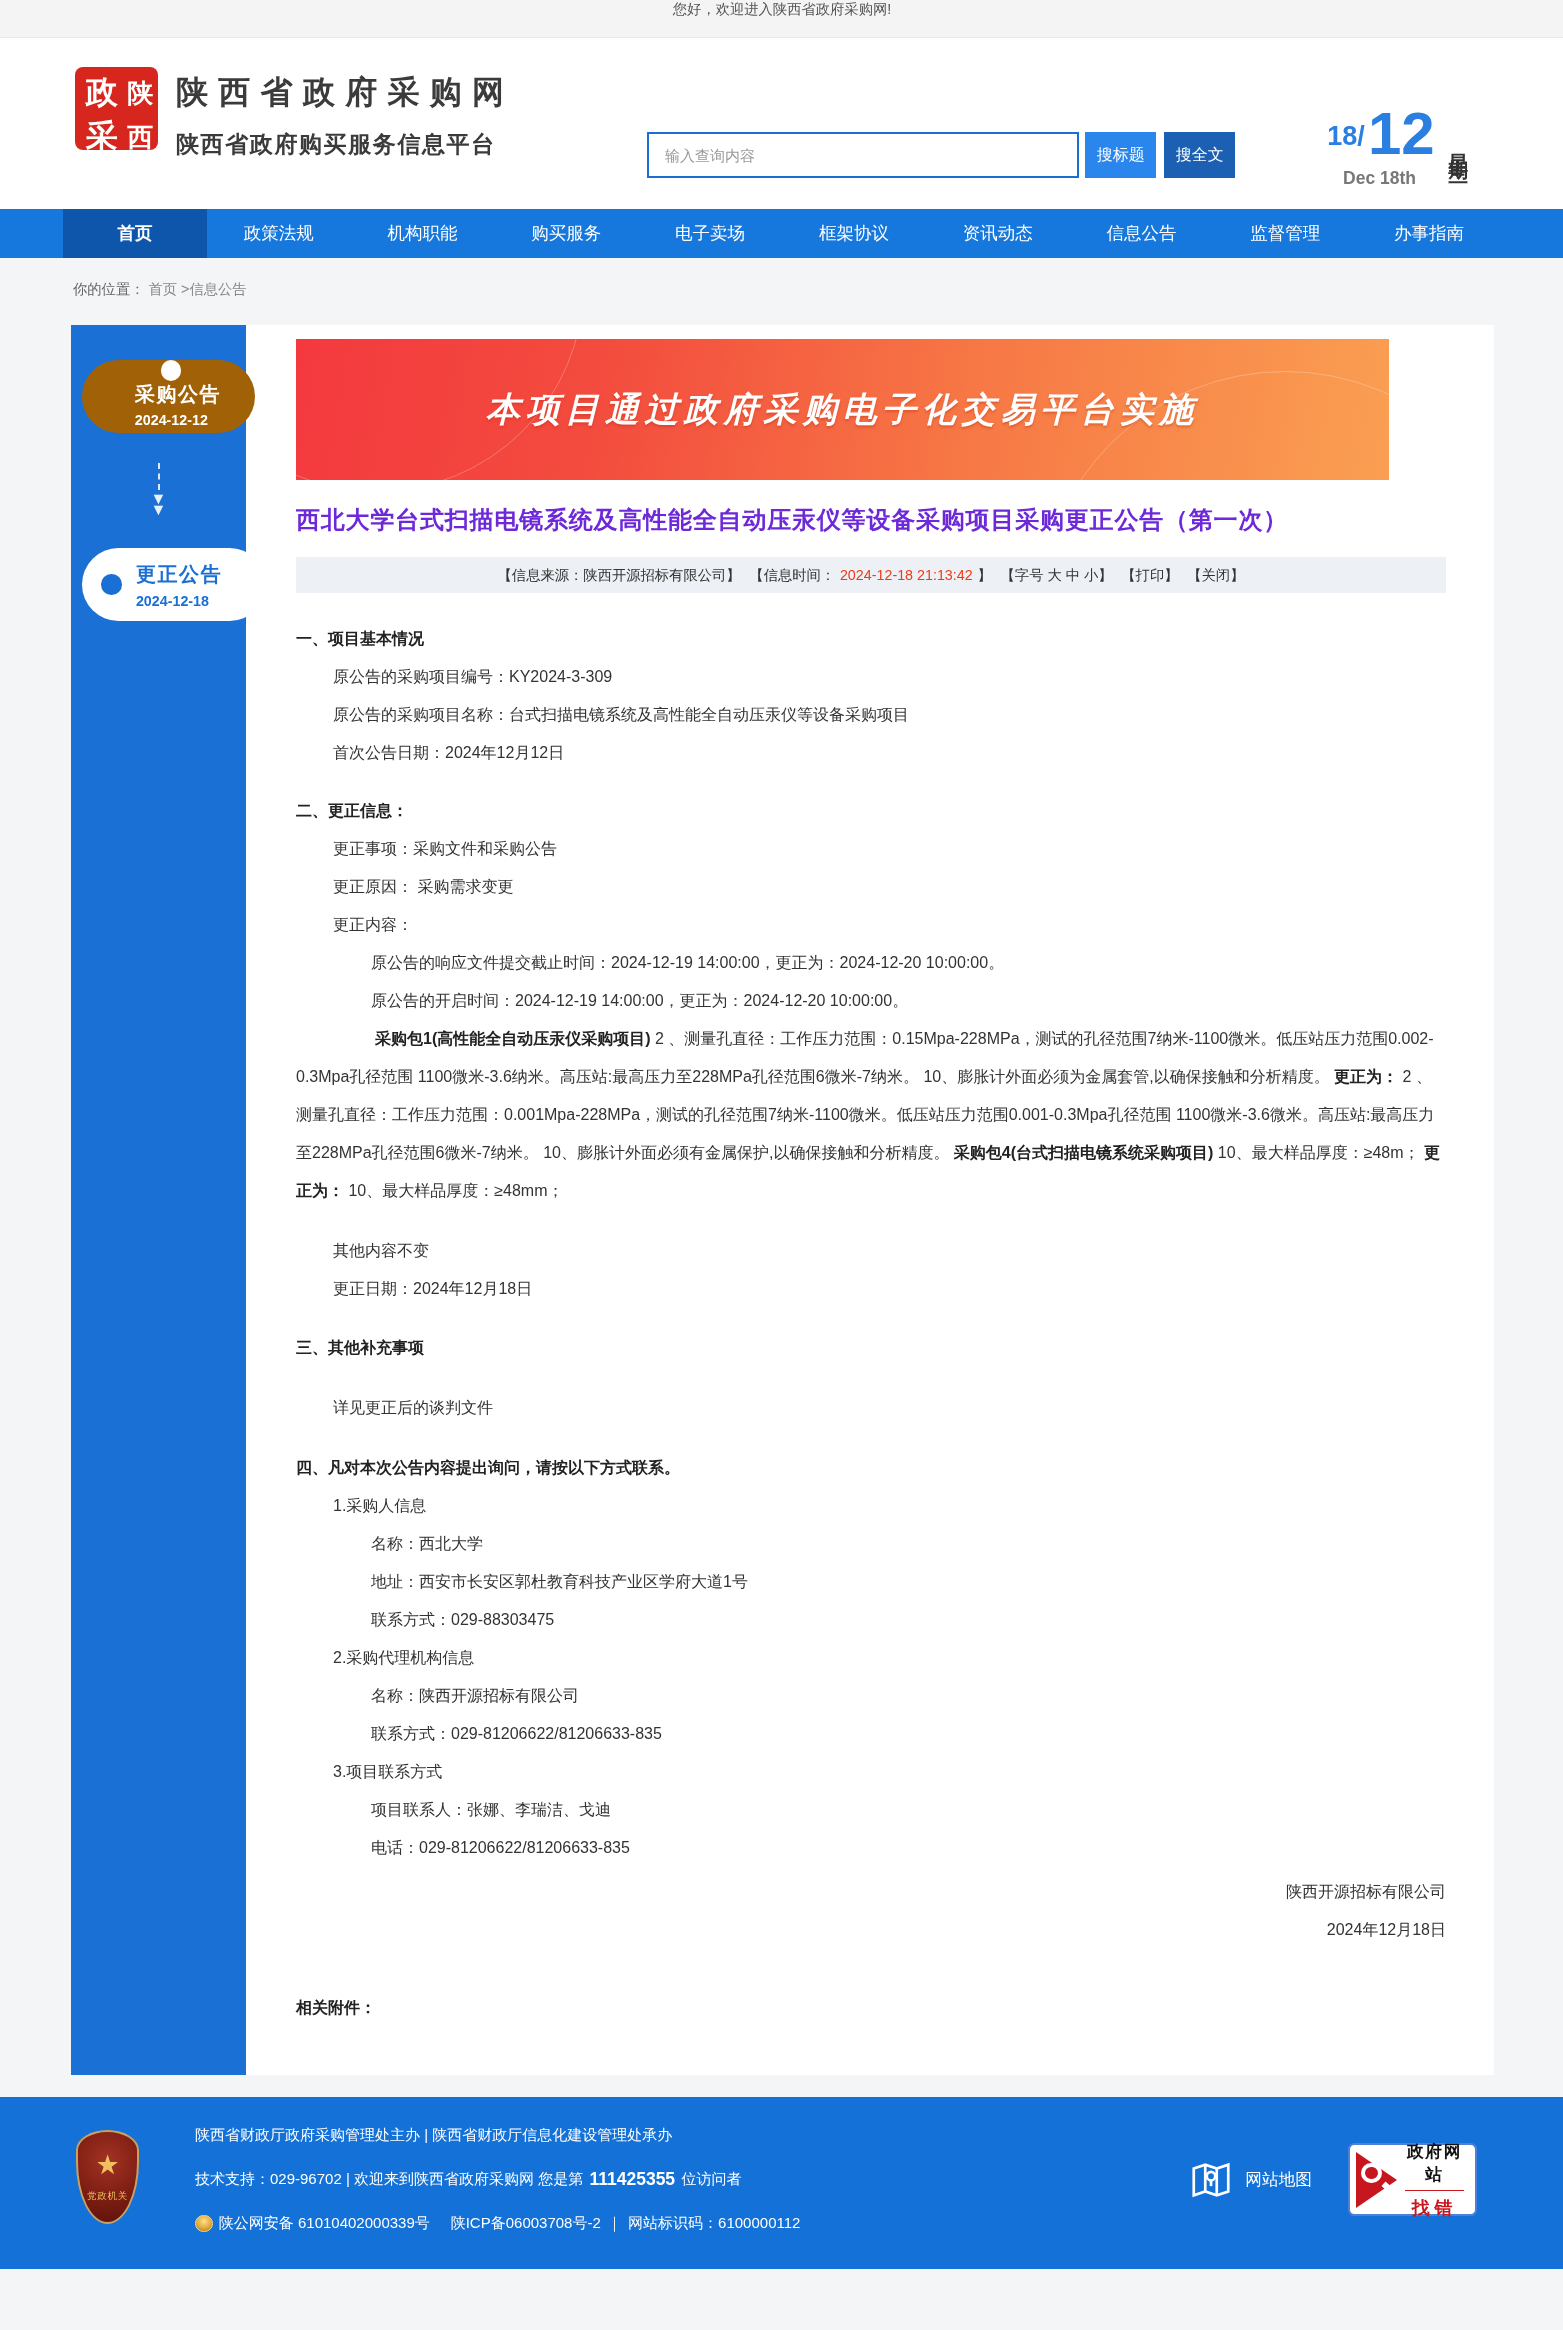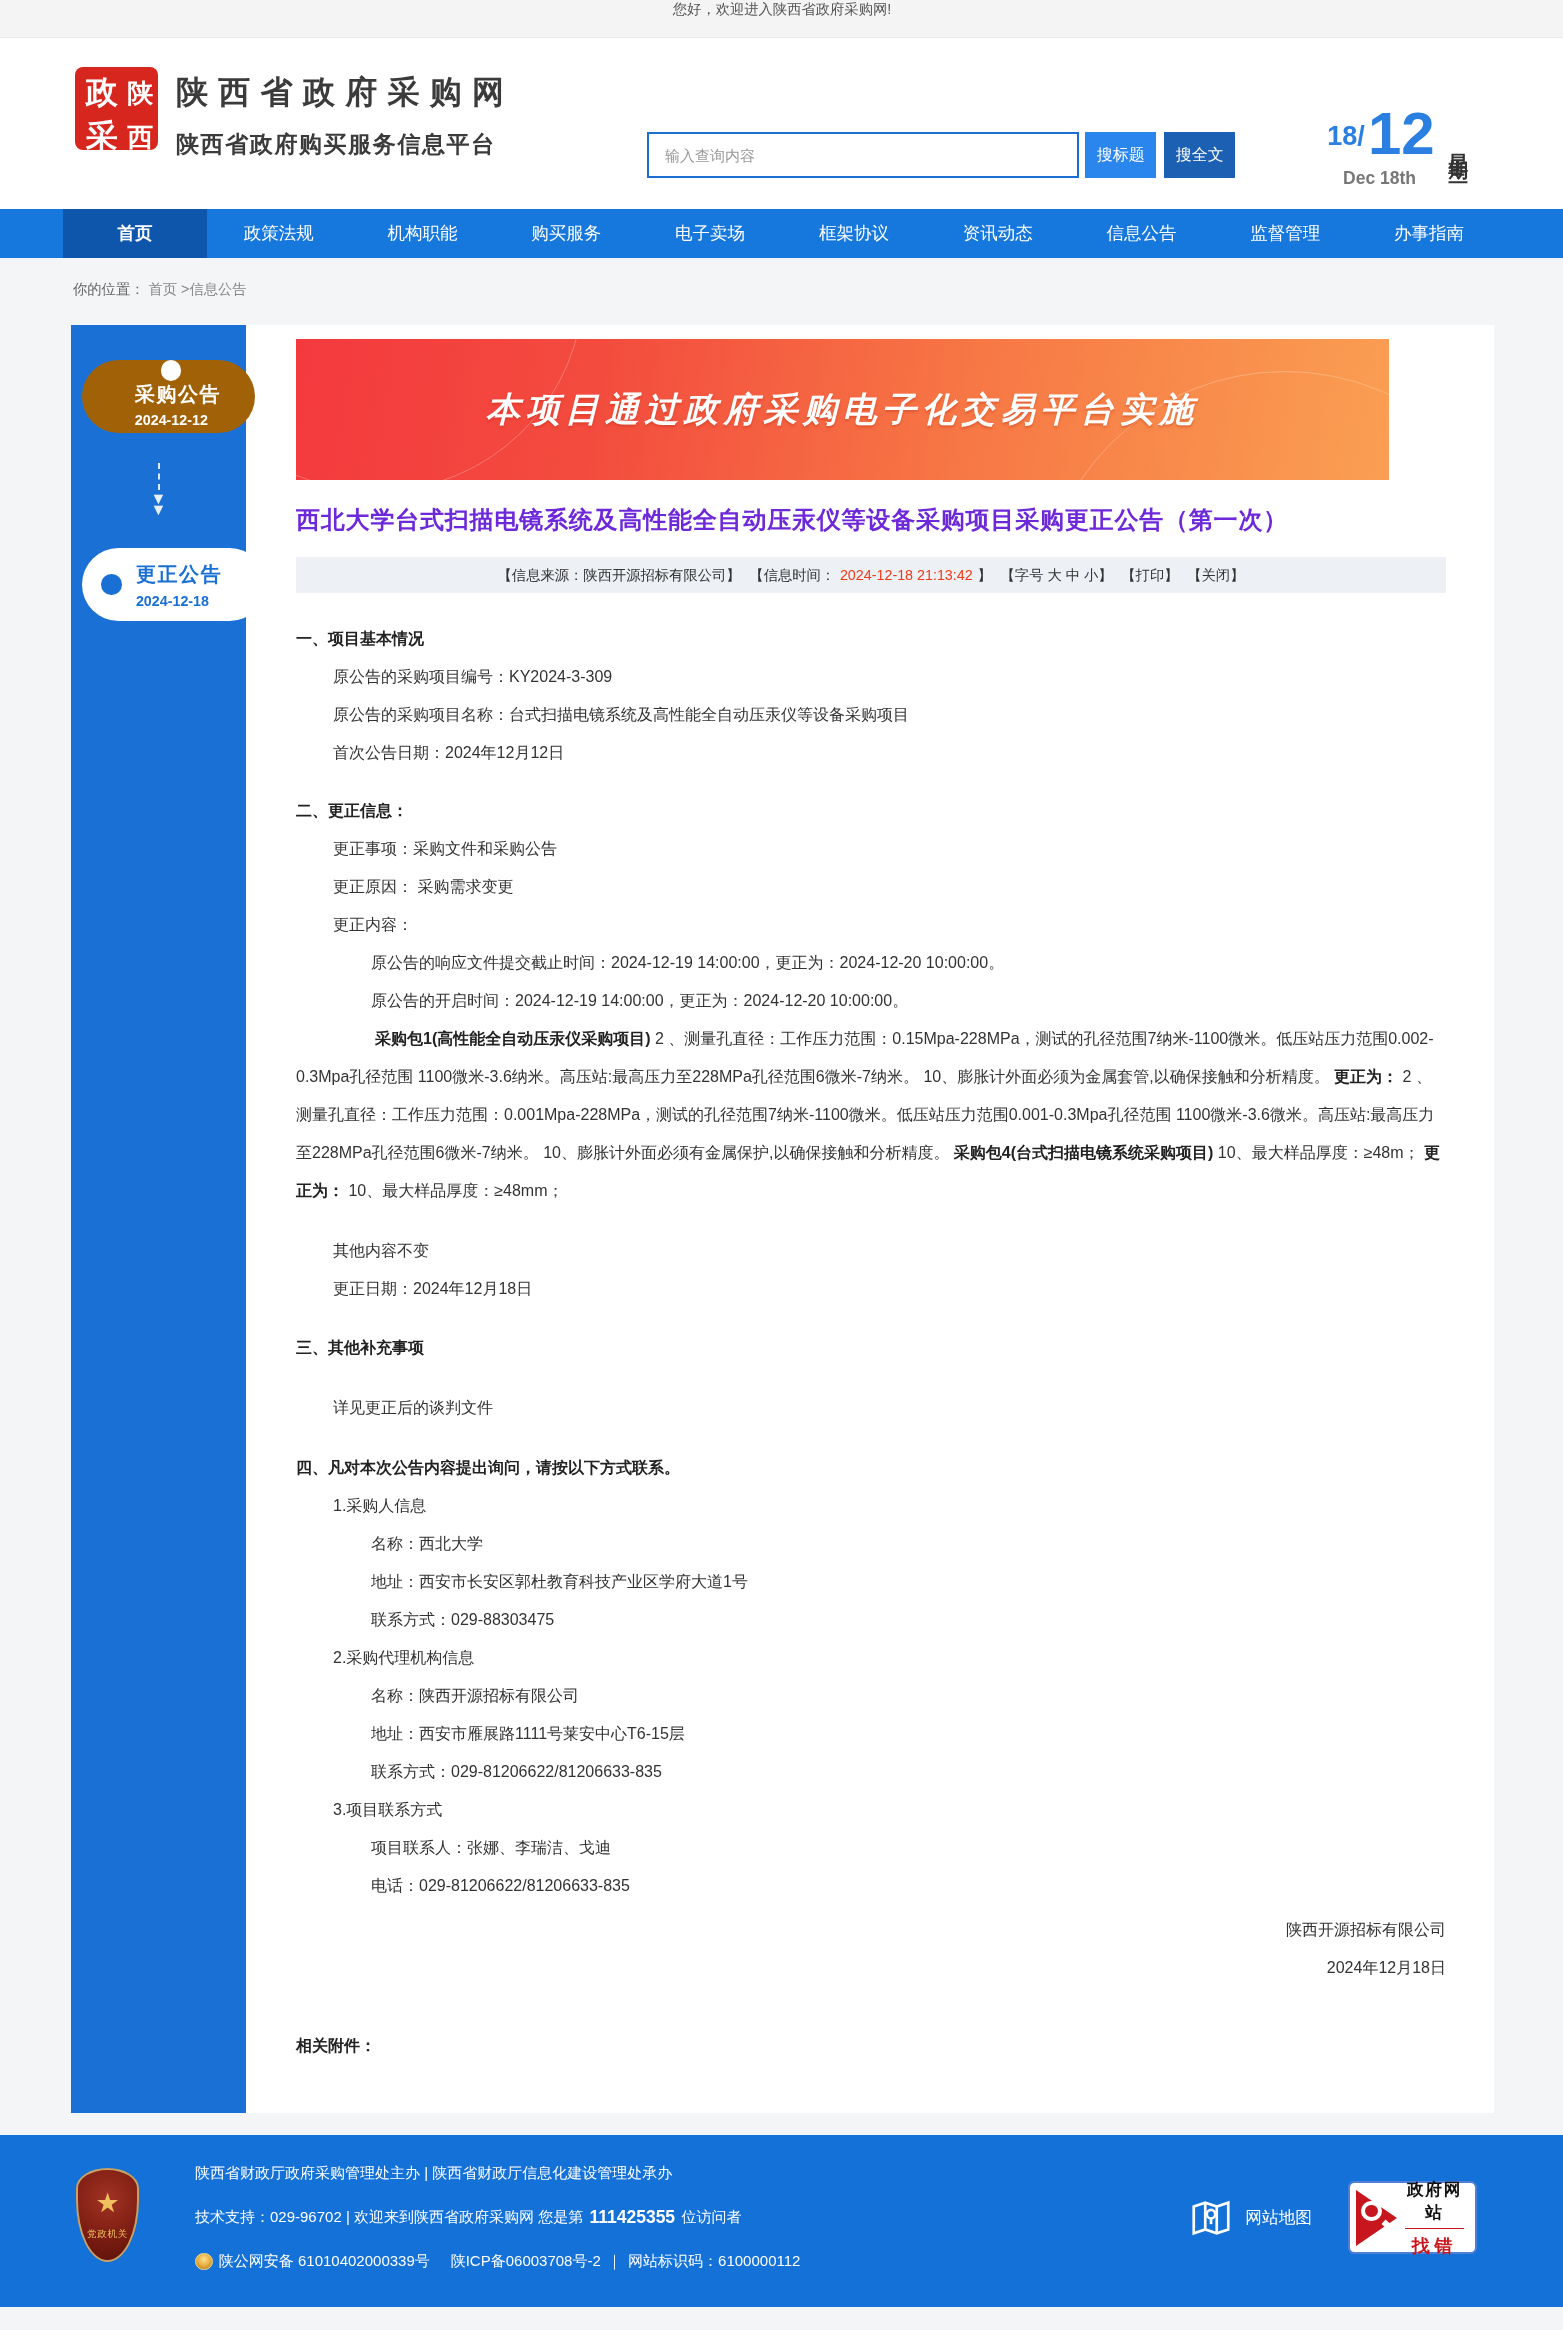--- a/index.html
+++ b/index.html
@@ -244,21 +244,20 @@
       <p class="ind1 mt">详见更正后的谈判文件</p>
 
       <p class="sec-head mt">四、凡对本次公告内容提出询问，请按以下方式联系。</p>
 
       <p class="ind1">1.采购人信息</p>
       <p class="ind2">名称：西北大学</p>
       <p class="ind2">地址：西安市长安区郭杜教育科技产业区学府大道1号</p>
       <p class="ind2">联系方式：029-88303475</p>
       <p class="ind1">2.采购代理机构信息</p>
       <p class="ind2">名称：陕西开源招标有限公司</p>
-      <p class="ind2">地址：西安市雁展路1111号莱安中心T6-15层</p>
       <p class="ind2">联系方式：029-81206622/81206633-835</p>
       <p class="ind1">3.项目联系方式</p>
       <p class="ind2">项目联系人：张娜、李瑞洁、戈迪</p>
       <p class="ind2">电话：029-81206622/81206633-835</p>
 
       <div class="signature">
         <p>陕西开源招标有限公司</p>
         <p>2024年12月18日</p>
       </div>
 

